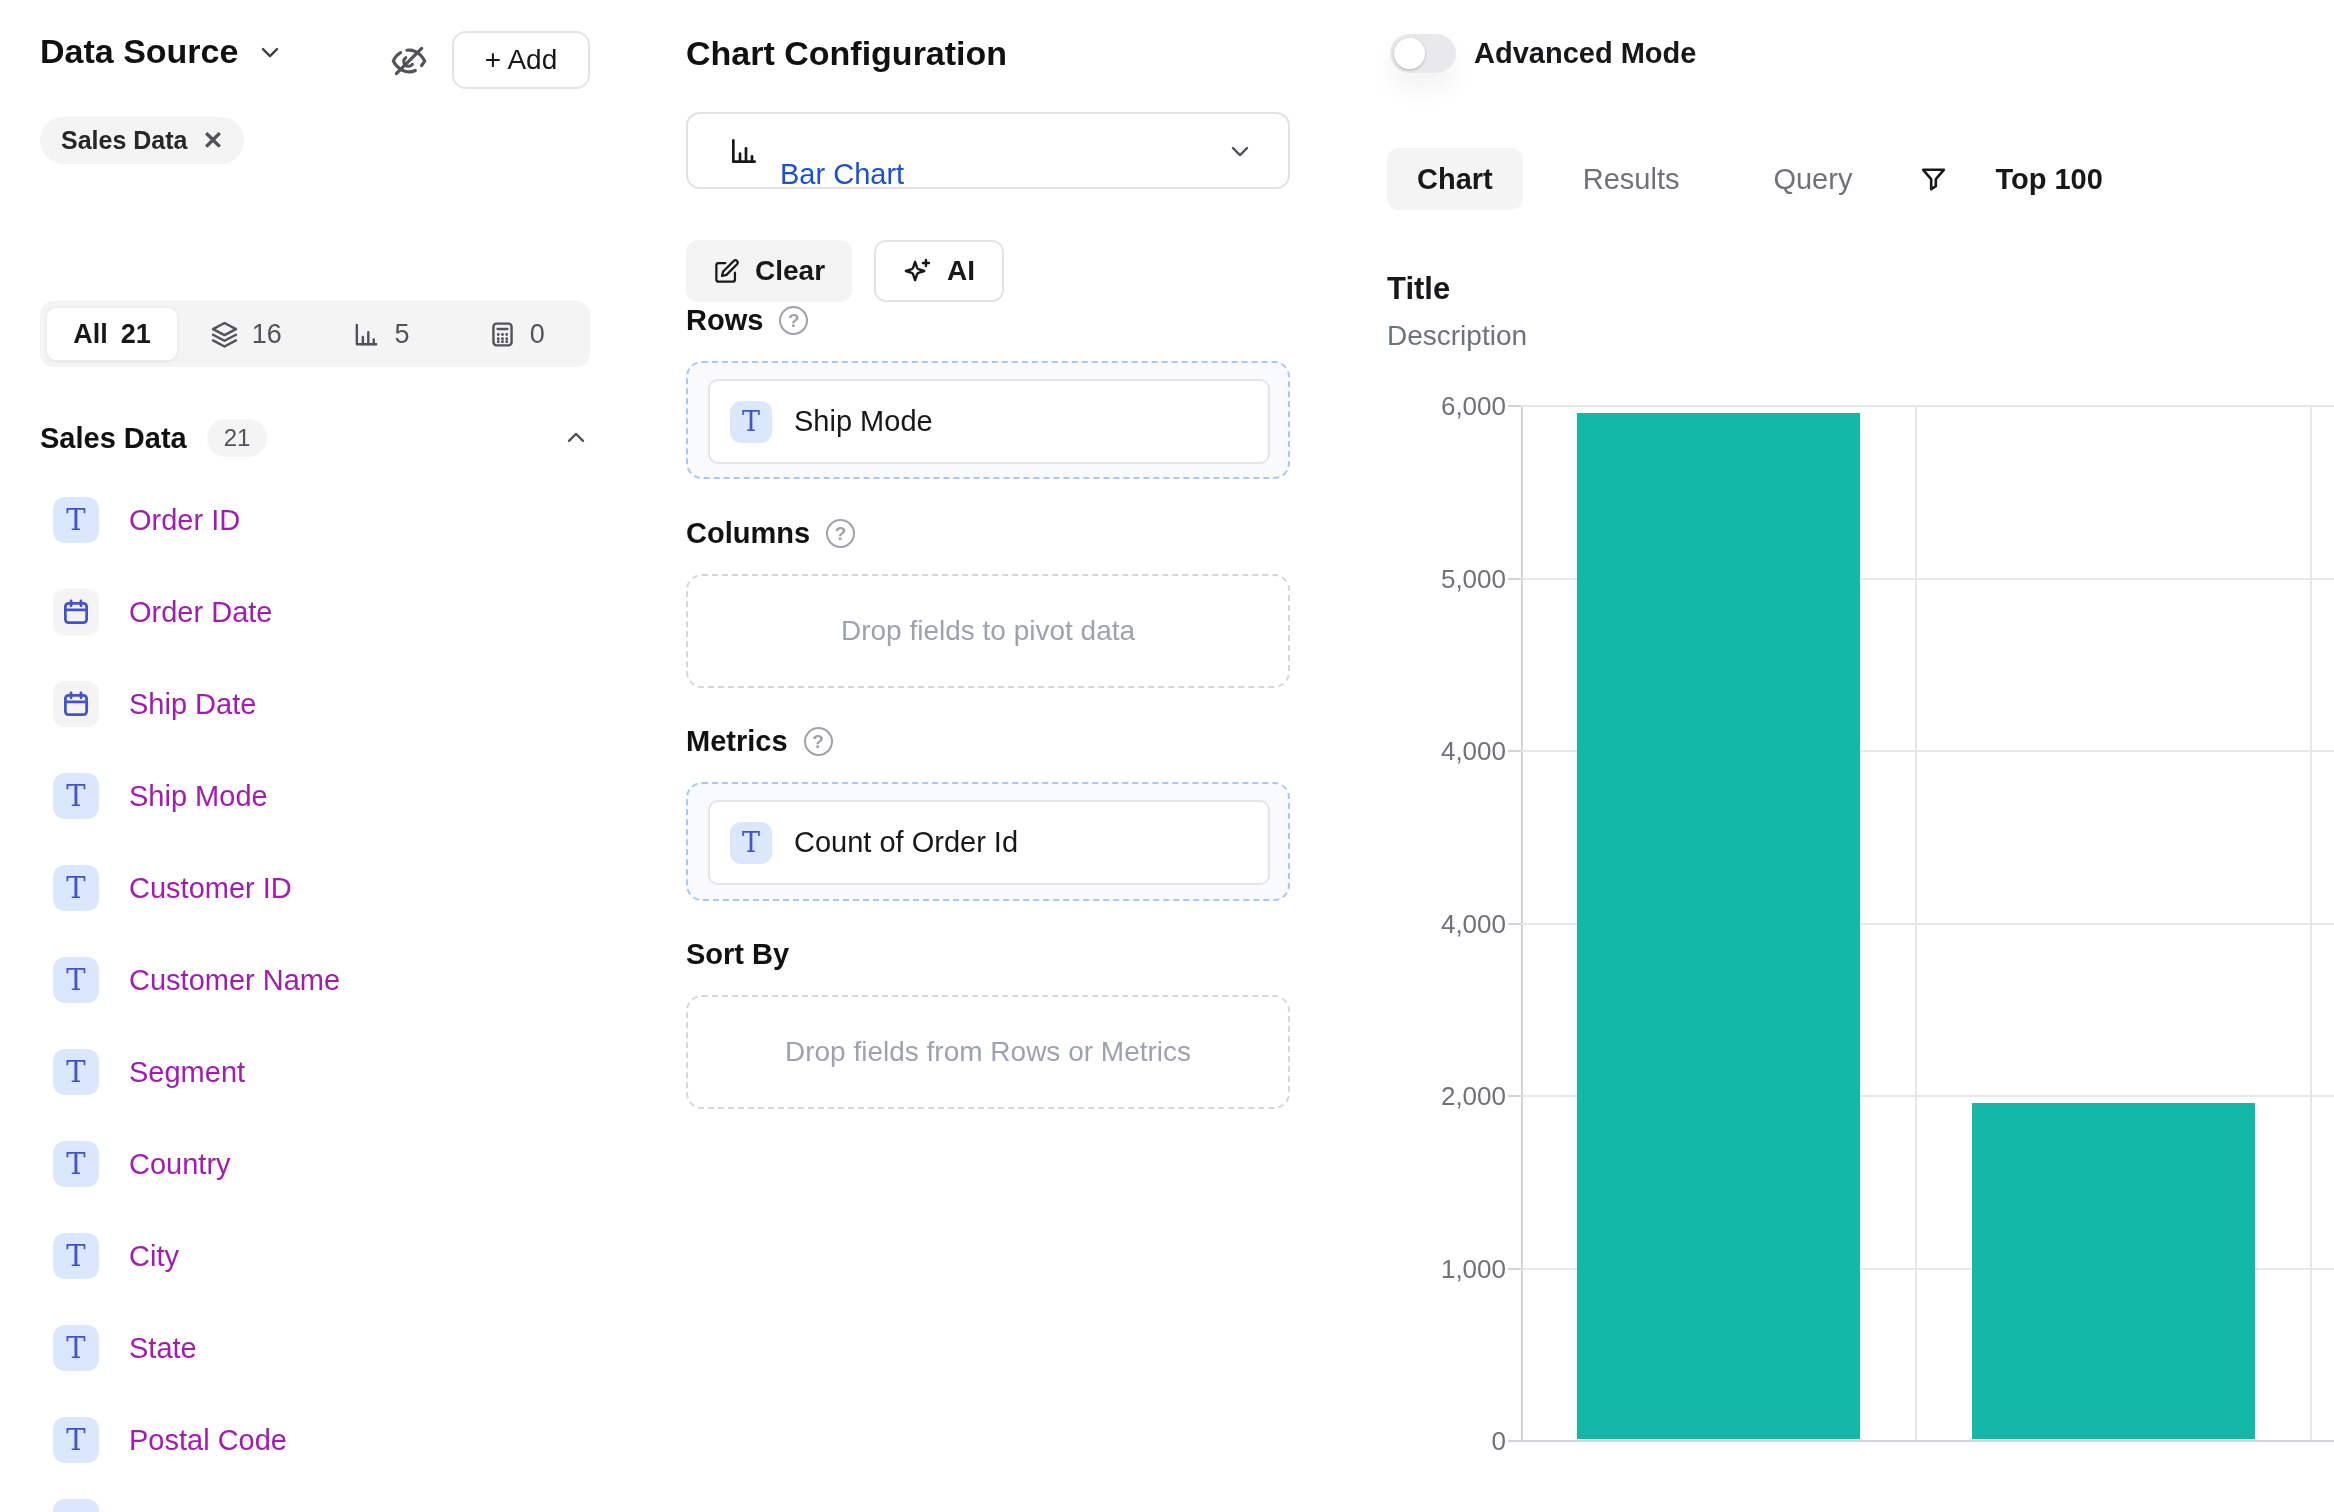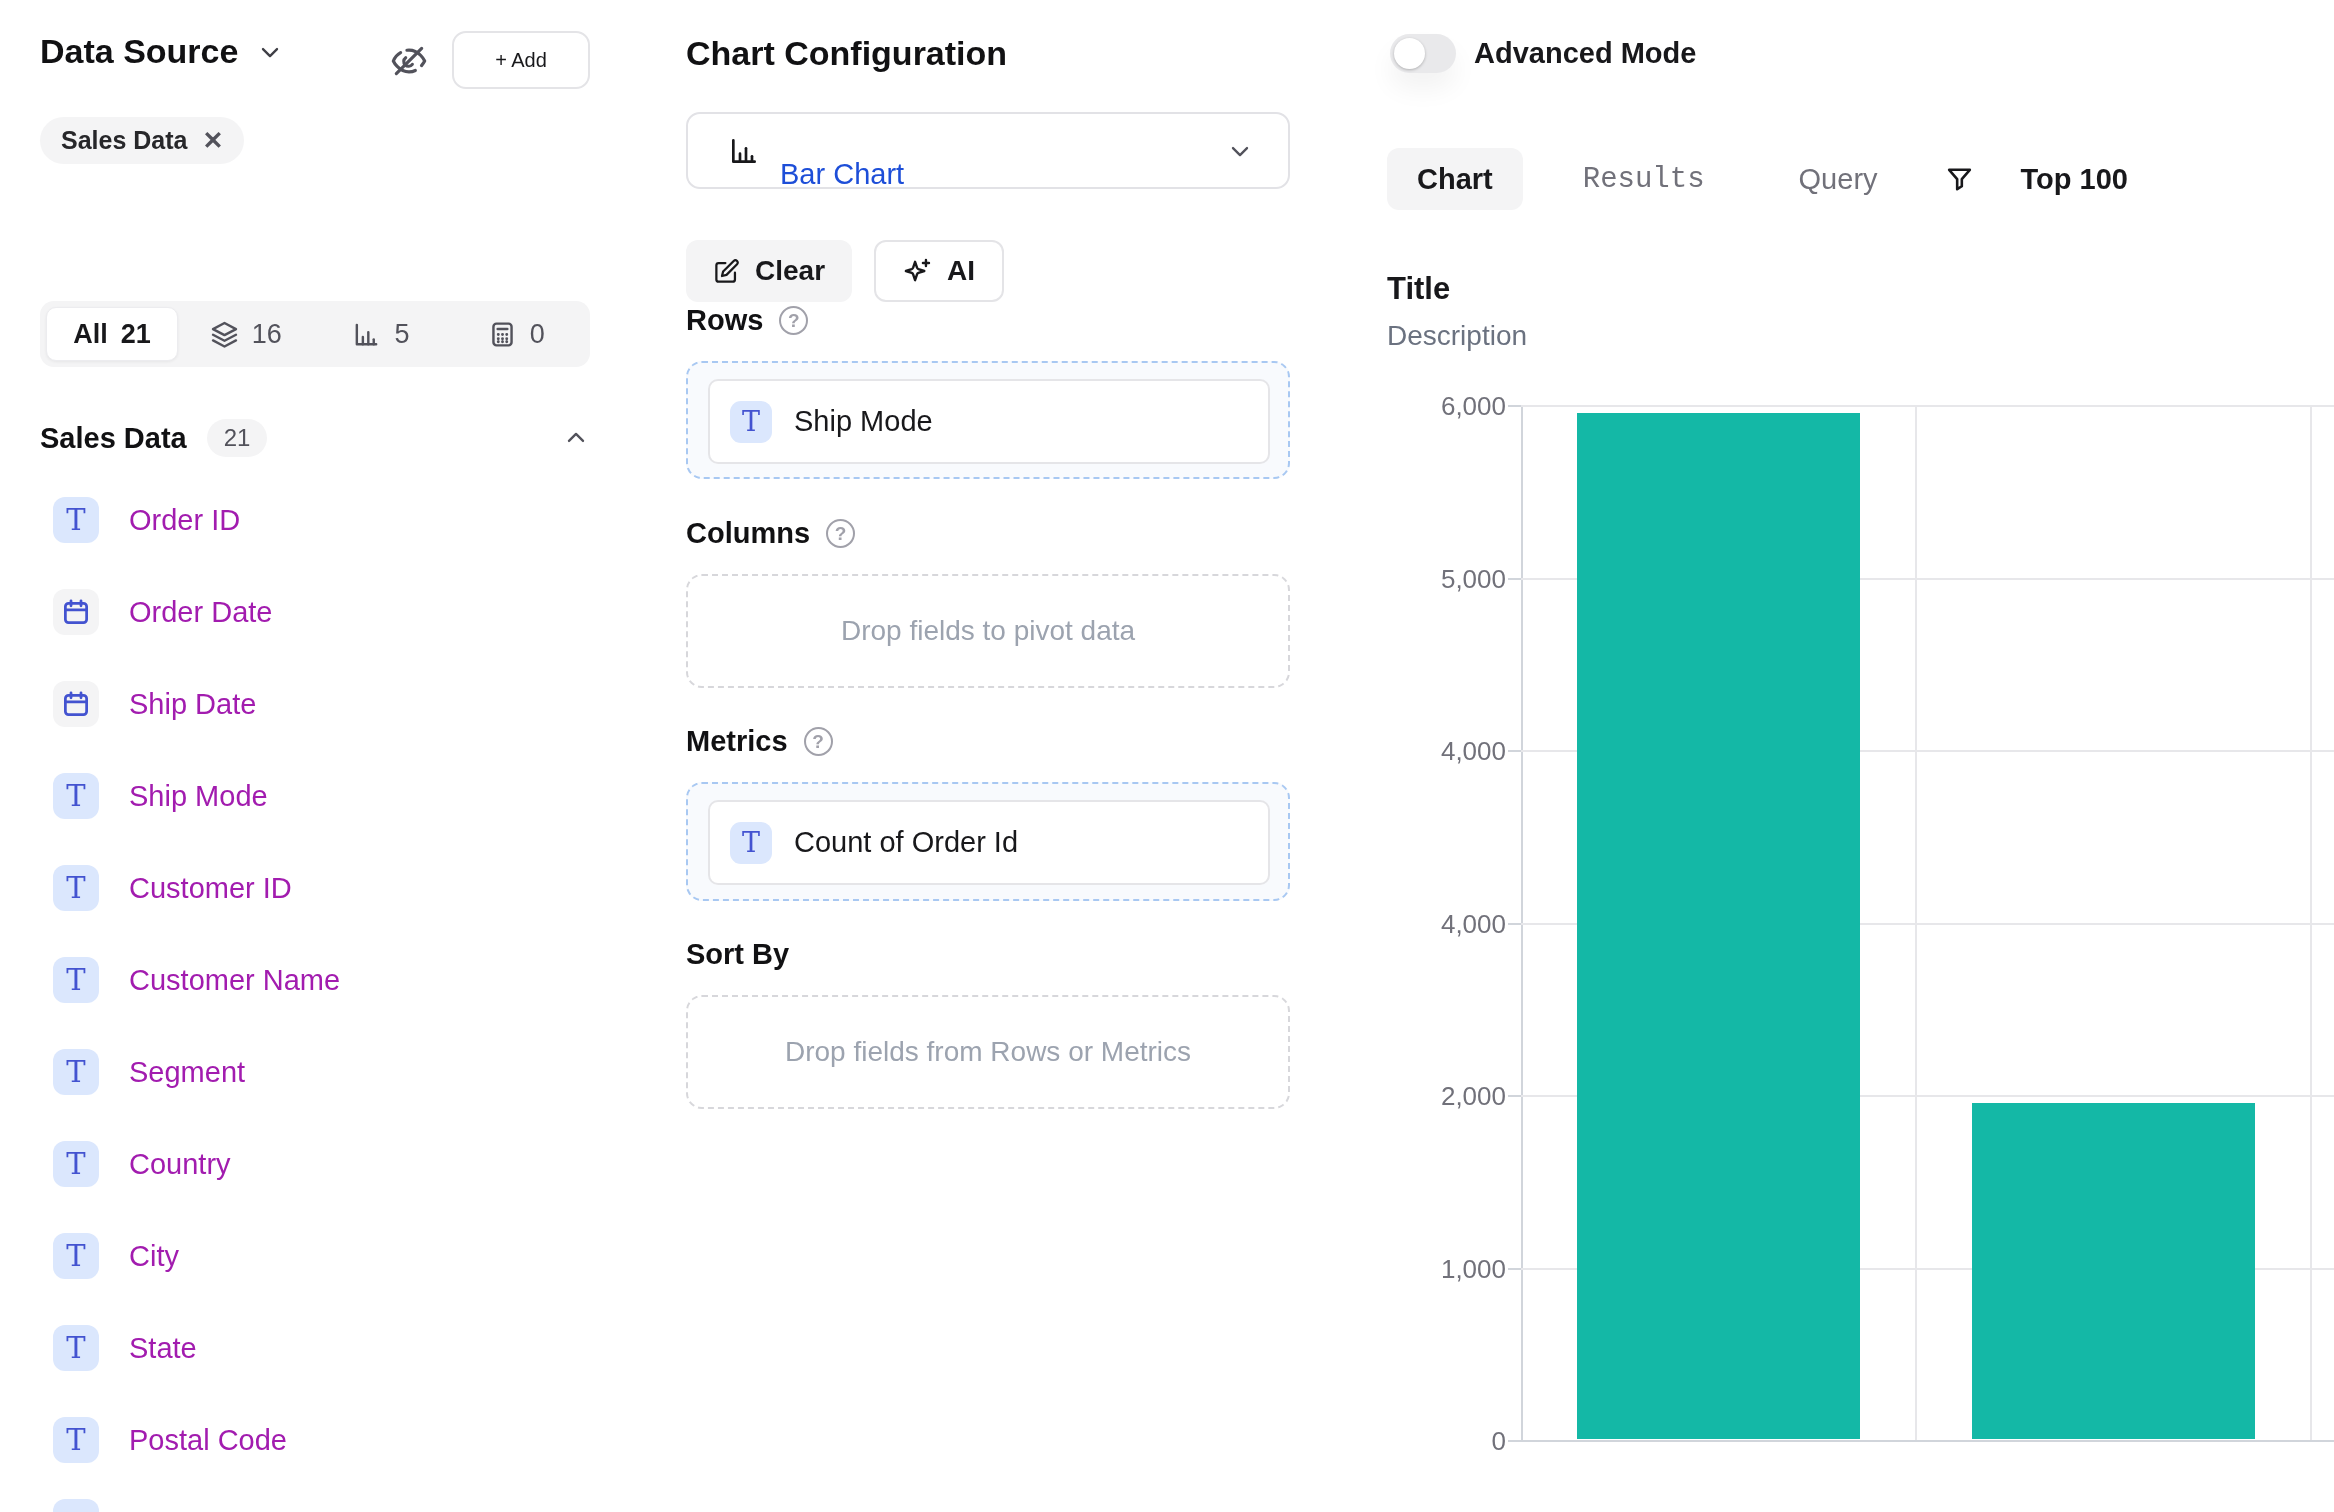--- a/index.html
+++ b/index.html
@@ -9,21 +9,21 @@
   svg { display: block; }
   .ic { stroke: #52525b; fill: none; stroke-width: 2; stroke-linecap: round; stroke-linejoin: round; }
 
   
   .sidebar { position: absolute; left: 0; top: 0; width: 648px; height: 100%; }
   .ds-row { position: absolute; left: 40px; top: 32px; display: flex; align-items: center; gap: 18px; cursor: pointer; }
   .ds-title { font-size: 34px; font-weight: 700; color: #111113; }
   .eye-btn { position: absolute; left: 390px; top: 42px; width: 40px; height: 40px; }
   .add-btn { position: absolute; left: 452px; top: 31px; width: 138px; height: 58px;
     border: 2px solid #e4e4e7; border-radius: 14px; background: #fff;
-    font-size: 20px; font-weight: 500; color: #18181b; display: flex; align-items: center; justify-content: center; }
+    font-size: 28px; font-weight: 500; color: #18181b; display: flex; align-items: center; justify-content: center; }
   .chip { position: absolute; left: 40px; top: 117px; height: 47px; background: #f4f4f5;
     border-radius: 24px; display: inline-flex; align-items: center; gap: 15px; padding: 0 21px;
     font-size: 25px; font-weight: 600; color: #27272a; }
   .chip-x { font-size: 25px; color: #52525b; cursor: pointer; line-height: 1; }
   .search { position: absolute; left: 40px; top: 190px; width: 550px; height: 74px;
     border: 2px solid #e4e4e7; border-radius: 14px; display: flex; align-items: center; gap: 18px; padding: 0 22px; background:#fff; }
   .search input { border: none; outline: none; flex: 1; font-size: 28px; font-family: inherit; color: #18181b; background: transparent; }
   .search input::placeholder { color: #9ca3af; }
   .seg-tabs { position: absolute; left: 40px; top: 301px; width: 550px; height: 66px;
     background: #f4f4f5; border-radius: 14px; display: flex; align-items: center; padding: 0 6px; }
@@ -81,21 +81,21 @@
   
   .preview { position: absolute; left: 1348px; top: 0; width: 986px; height: 100%; }
   .toggle { position: absolute; left: 42px; top: 34px; width: 66px; height: 39px; border-radius: 20px;
     background: #e9e9eb; cursor: pointer; box-shadow: 0 16px 26px rgba(0,0,0,.05); }
   .knob { position: absolute; left: 4px; top: 4px; width: 31px; height: 31px; border-radius: 50%;
     background: #fff; box-shadow: 0 1px 3px rgba(0,0,0,.25); }
   .adv-label { position: absolute; left: 126px; top: 37px; font-size: 29px; font-weight: 600; color: #18181b; }
   .ptabs { position: absolute; left: 39px; top: 148px; display: flex; align-items: center; }
   .ptab { font-size: 29px; color: #71717a; padding: 0 30px; height: 62px; display: flex; align-items: center; cursor: pointer; }
   .ptab.active { background: #f4f4f5; border-radius: 12px; color: #18181b; font-weight: 600; }
-  .ptab.results { margin-left: 30px; font-family: Liberation Mono, monospace; }
+  .ptab.results { margin-left: 30px; }
   .ptab.query { margin-left: 34px; }
   .funnel-btn { margin-left: 36px; cursor: pointer; }
   .top-label { margin-left: 46px; font-size: 29px; font-weight: 600; color: #18181b; cursor: pointer; }
   .chart-title { position: absolute; left: 39px; top: 271px; font-size: 31px; font-weight: 700; color: #18181b; }
   .chart-desc { position: absolute; left: 39px; top: 320px; font-size: 28px; color: #6b7280; }
 
   #yaxis { position: absolute; left: -8px; top: 406px; width: 166px; height: 1035px; }
   .ylab { position: absolute; right: 0; width: 100%; height: 36px; line-height: 36px;
     text-align: right; font-size: 26px; color: #71717a; }
   #plot { position: absolute; left: 173px; top: 406px; width: 813px; height: 1035px; }

